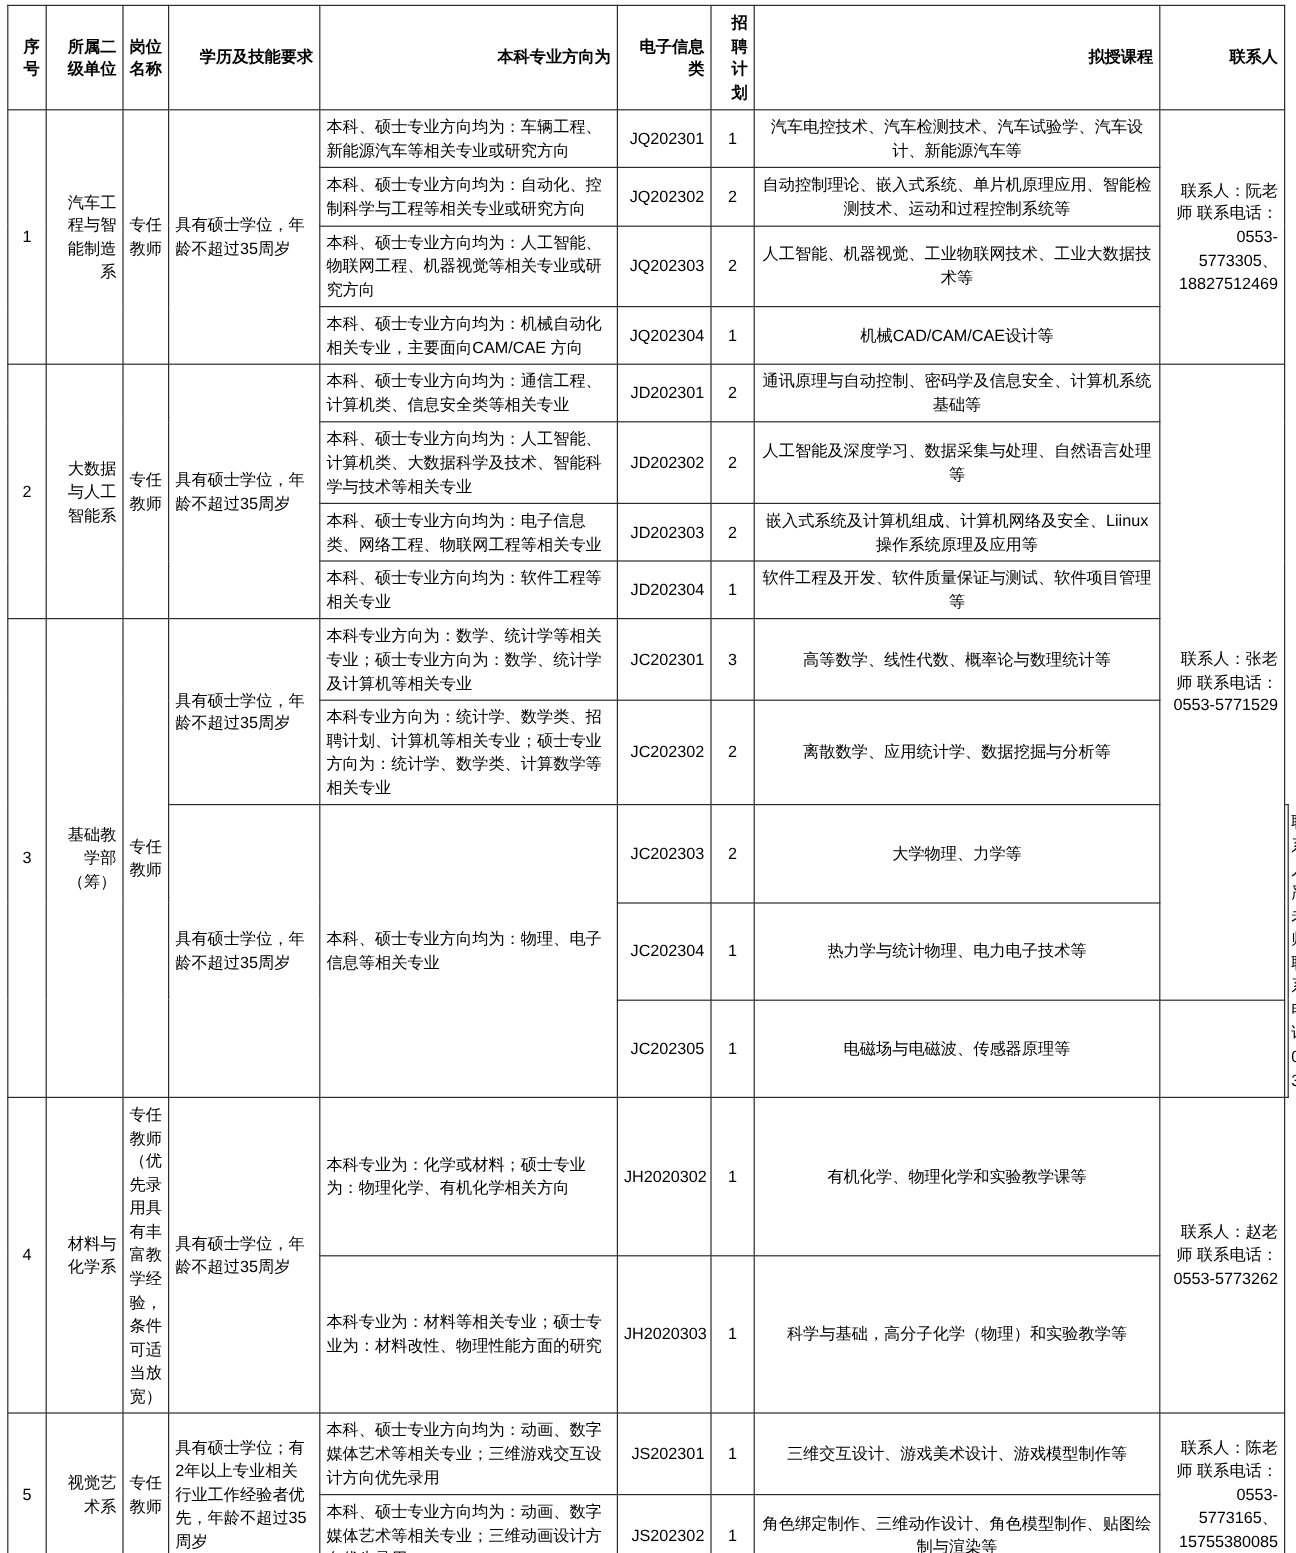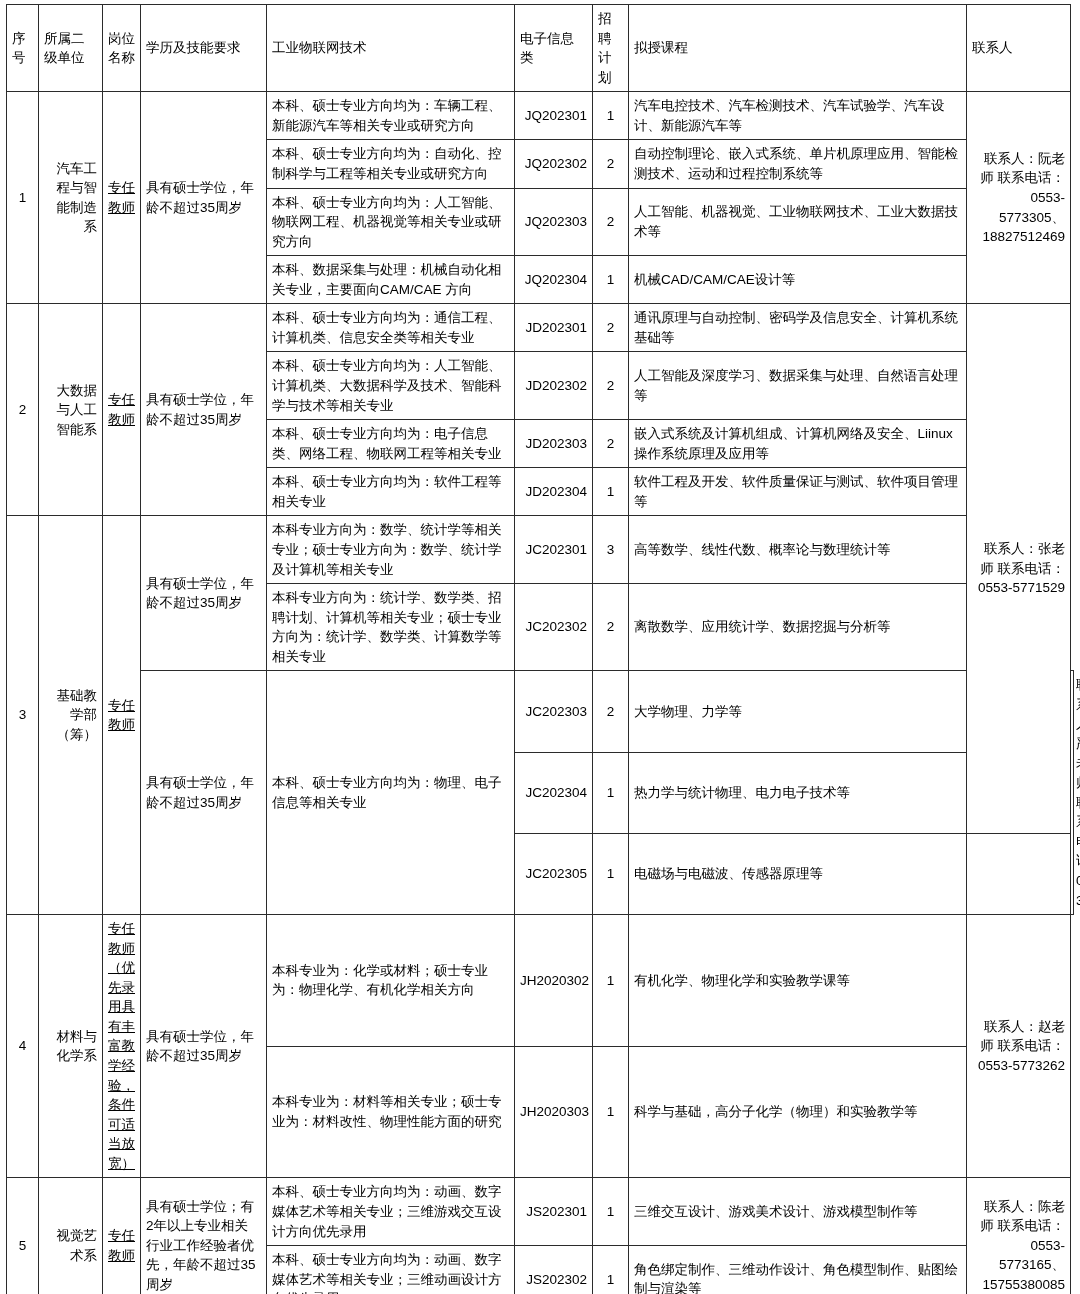--- a/index.html
+++ b/index.html
@@ -24,37 +24,37 @@
     table-layout: fixed;
   }
   table.grid td, table.grid th {
     border: 1px solid #2b2b2b;
     vertical-align: middle;
     font-size: 13.5px;
     line-height: 1.45;
     padding: 4px 5px;
   }
   .hdr {
-    font-weight: normal;
-    text-align: left;
+    font-weight: bold;
+    text-align: right;
     font-size: 14px;
     padding: 8px 3px;
   }
   .vert-narrow {
     text-align: center;
     padding: 4px 2px;
   }
   .seq { font-size: 14px; text-align: center; }
   .unit { text-align: right; font-size: 13.5px; }
-  .post { text-align: center; font-size: 13.5px; text-decoration: underline; }
+  .post { text-align: center; font-size: 13.5px; }
   .edu { text-align: left; font-size: 13.5px; line-height: 1.5; }
   .major { text-align: left; font-size: 13.5px; line-height: 1.55; }
   .code { text-align: right; font-size: 13.5px; }
   .plan { text-align: center; font-size: 13.5px; }
-  .course { font-size: 13.5px; line-height: 1.55; margin-top: 25px; }
+  .course { text-align: center; font-size: 13.5px; line-height: 1.55; margin-top: 25px; }
   .contact { text-align: right; font-size: 13.5px; line-height: 1.6; }
   .row-thin td { padding-top: 1px; padding-bottom: 1px; }
 </style>
 </head>
 <body>
 
 <div id="sheet">
   <table class="grid">
     <colgroup>
       <col style="width:32px">
@@ -66,21 +66,21 @@
       <col style="width:36px">
       <col style="width:338px">
       <col style="width:104px">
     </colgroup>
     <thead>
       <tr>
         <th class="hdr">序号</th>
         <th class="hdr">所属二级单位</th>
         <th class="hdr">岗位名称</th>
         <th class="hdr">学历及技能要求</th>
-        <th class="hdr">工业物联网技术</th>
+        <th class="hdr">本科专业方向为</th>
         <th class="hdr">电子信息类</th>
         <th class="hdr">招聘计划</th>
         <th class="hdr">拟授课程</th>
         <th class="hdr">联系人</th>
       </tr>
     </thead>
     <tbody>
 
       <tr>
         <td class="seq" rowspan="4">1</td>
@@ -99,21 +99,21 @@
         <td class="plan">2</td>
         <td class="course">自动控制理论、嵌入式系统、单片机原理应用、智能检测技术、运动和过程控制系统等</td>
       </tr>
       <tr>
         <td class="major">本科、硕士专业方向均为：人工智能、物联网工程、机器视觉等相关专业或研究方向</td>
         <td class="code">JQ202303</td>
         <td class="plan">2</td>
         <td class="course">人工智能、机器视觉、工业物联网技术、工业大数据技术等</td>
       </tr>
       <tr>
-        <td class="major">本科、数据采集与处理：机械自动化相关专业，主要面向CAM/CAE 方向</td>
+        <td class="major">本科、硕士专业方向均为：机械自动化相关专业，主要面向CAM/CAE 方向</td>
         <td class="code">JQ202304</td>
         <td class="plan">1</td>
         <td class="course">机械CAD/CAM/CAE设计等</td>
       </tr>
 
       <tr>
         <td class="seq" rowspan="4">2</td>
         <td class="unit" rowspan="4">大数据与人工智能系</td>
         <td class="post vert-narrow" rowspan="4">专任教师</td>
         <td class="edu" rowspan="4">具有硕士学位，年龄不超过35周岁</td>

